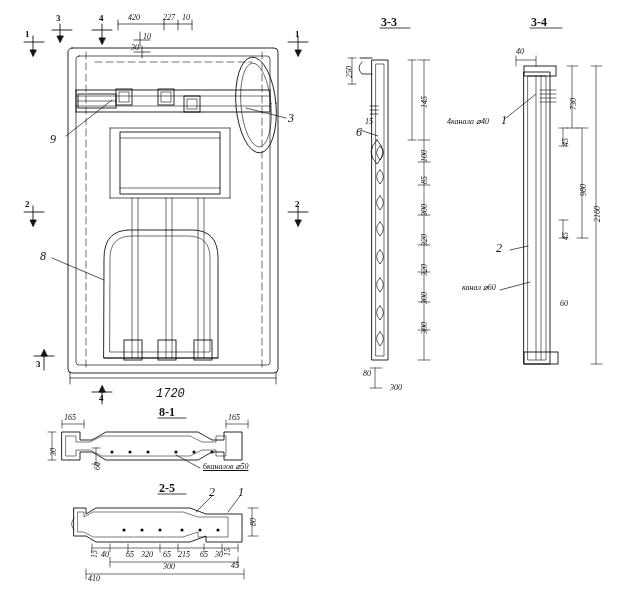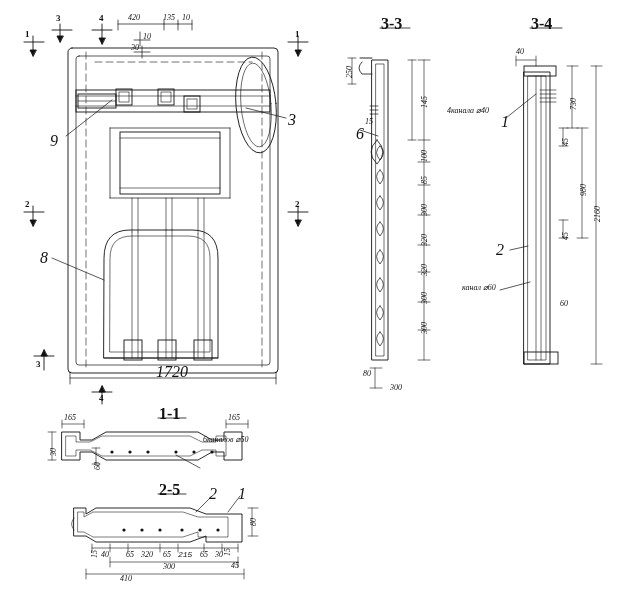--- a/index.html
+++ b/index.html
@@ -5,21 +5,21 @@
   html,body{margin:0;padding:0;background:#ffffff;}
   body{width:629px;height:598px;position:relative;overflow:hidden;
        font-family:"Liberation Serif", serif;color:#111;}
   #sheet{position:absolute;left:0;top:0;width:629px;height:598px;}
   svg{position:absolute;left:0;top:0;}
   .lbl{position:absolute;white-space:nowrap;font-family:"Liberation Serif",serif;
        font-size:8px;color:#111;line-height:1;}
   .lbl.it{font-style:italic;}
   .lbl.b{font-weight:bold;}
   .lbl.t9{font-size:9px;}
-  .lbl.t10{font-size:16px;}
+  .lbl.t10{font-size:12px;}
   .rot{transform-origin:0 0;}
 </style>
 </head>
 <body>
 
 <div id="sheet">
 
 <svg width="629" height="598" viewBox="0 0 629 598">
   <g fill="none" stroke="#111" stroke-width="0.9" stroke-linecap="round">
 
@@ -318,33 +318,33 @@
 <div class="lbl b t9" style="left:56px;top:14px;">3</div>
 <div class="lbl b t9" style="left:99px;top:14px;">4</div>
 <div class="lbl b t9" style="left:295px;top:30px;">1</div>
 <div class="lbl b t9" style="left:25px;top:30px;">1</div>
 <div class="lbl b t9" style="left:25px;top:200px;">2</div>
 <div class="lbl b t9" style="left:295px;top:200px;">2</div>
 <div class="lbl b t9" style="left:36px;top:360px;">3</div>
 <div class="lbl b t9" style="left:99px;top:394px;">4</div>
 
 <div class="lbl it" style="left:128px;top:14px;">420</div>
-<div class="lbl it" style="left:163px;top:14px;">135</div>
+<div class="lbl it" style="left:163px;top:14px;">227</div>
 <div class="lbl it" style="left:182px;top:14px;">10</div>
 <div class="lbl it" style="left:143px;top:33px;">10</div>
 <div class="lbl it" style="left:131px;top:44px;">30</div>
-<div class="lbl it t10" style="left:156px;top:364px;">1720</div>
+<div class="lbl it t10" style="left:156px;top:388px;font-family:Liberation Mono, monospace;">1720</div>
 
 <div class="lbl it t10" style="left:288px;top:112px;">3</div>
 <div class="lbl it t10" style="left:50px;top:133px;">9</div>
 <div class="lbl it t10" style="left:40px;top:250px;">8</div>
 
 <div class="lbl b t10" style="left:381px;top:16px;">3-3</div>
 <div class="lbl it t10" style="left:356px;top:126px;">6</div>
-<div class="lbl it" style="left:447px;top:107px;">4канала ⌀40</div>
+<div class="lbl it" style="left:447px;top:118px;">4канала ⌀40</div>
 
 <div class="lbl it rot" style="left:346px;top:78px;transform:rotate(-90deg);">250</div>
 <div class="lbl it" style="left:365px;top:118px;">15</div>
 <div class="lbl it rot" style="left:421px;top:108px;transform:rotate(-90deg);">145</div>
 <div class="lbl it rot" style="left:421px;top:162px;transform:rotate(-90deg);">100</div>
 <div class="lbl it rot" style="left:421px;top:184px;transform:rotate(-90deg);">85</div>
 <div class="lbl it rot" style="left:421px;top:216px;transform:rotate(-90deg);">300</div>
 <div class="lbl it rot" style="left:421px;top:246px;transform:rotate(-90deg);">320</div>
 <div class="lbl it rot" style="left:421px;top:276px;transform:rotate(-90deg);">320</div>
 <div class="lbl it rot" style="left:421px;top:304px;transform:rotate(-90deg);">300</div>
@@ -358,38 +358,38 @@
 <div class="lbl it" style="left:462px;top:284px;">канал ⌀60</div>
 
 <div class="lbl it" style="left:516px;top:48px;">40</div>
 <div class="lbl it rot" style="left:570px;top:110px;transform:rotate(-90deg);">730</div>
 <div class="lbl it rot" style="left:562px;top:146px;transform:rotate(-90deg);">45</div>
 <div class="lbl it rot" style="left:562px;top:240px;transform:rotate(-90deg);">45</div>
 <div class="lbl it rot" style="left:580px;top:196px;transform:rotate(-90deg);">980</div>
 <div class="lbl it rot" style="left:594px;top:222px;transform:rotate(-90deg);">2160</div>
 <div class="lbl it" style="left:560px;top:300px;">60</div>
 
-<div class="lbl b t10" style="left:159px;top:406px;">1-1</div>
+<div class="lbl b t10" style="left:159px;top:406px;">8-1</div>
 <div class="lbl it" style="left:64px;top:414px;">165</div>
 <div class="lbl it" style="left:228px;top:414px;">165</div>
 <div class="lbl it rot" style="left:50px;top:456px;transform:rotate(-90deg);">30</div>
 <div class="lbl it rot" style="left:94px;top:470px;transform:rotate(-90deg);">60</div>
-<div class="lbl it" style="left:203px;top:436px;">6каналов ⌀50</div>
+<div class="lbl it" style="left:203px;top:463px;text-decoration:underline;">6каналов ⌀50</div>
 
 <div class="lbl b t10" style="left:159px;top:482px;">2-5</div>
 <div class="lbl it t10" style="left:209px;top:486px;">2</div>
 <div class="lbl it t10" style="left:238px;top:486px;">1</div>
 
 <div class="lbl it rot" style="left:250px;top:526px;transform:rotate(-90deg);">80</div>
 <div class="lbl it rot" style="left:91px;top:558px;transform:rotate(-90deg);">15</div>
 <div class="lbl it rot" style="left:224px;top:556px;transform:rotate(-90deg);">15</div>
 <div class="lbl it" style="left:101px;top:551px;">40</div>
 <div class="lbl it" style="left:126px;top:551px;">65</div>
 <div class="lbl it" style="left:141px;top:551px;">320</div>
 <div class="lbl it" style="left:163px;top:551px;">65</div>
-<div class="lbl it" style="left:178px;top:551px;font-family:Liberation Mono, monospace;">215</div>
+<div class="lbl it" style="left:178px;top:551px;">215</div>
 <div class="lbl it" style="left:200px;top:551px;">65</div>
 <div class="lbl it" style="left:215px;top:551px;">30</div>
 <div class="lbl it" style="left:231px;top:562px;">45</div>
 <div class="lbl it" style="left:163px;top:563px;">300</div>
-<div class="lbl it" style="left:88px;top:575px;margin-left:32px;">410</div>
+<div class="lbl it" style="left:88px;top:575px;">410</div>
 
 </div>
 
 </body></html>

